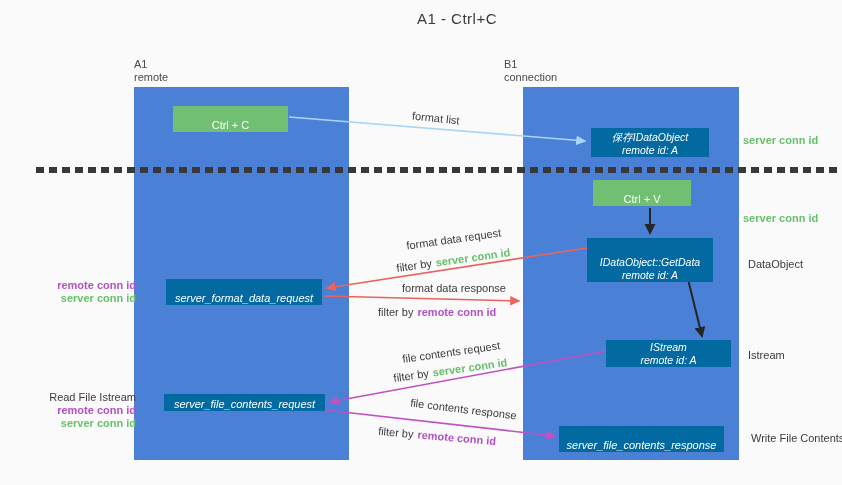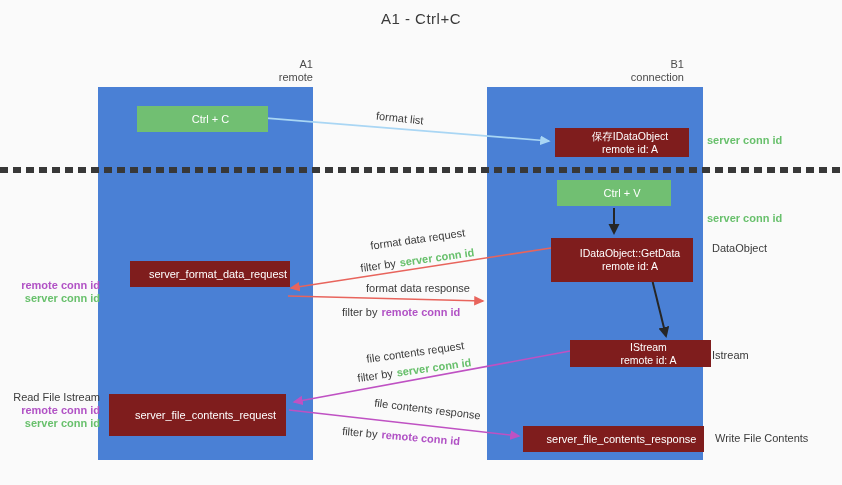--- a/index.html
+++ b/index.html
@@ -2,32 +2,32 @@
 <html><head>
 <meta charset="utf-8">
 <style>
   html,body{margin:0;padding:0;}
   body{
     width:842px;height:485px;position:relative;overflow:hidden;
     background:#fafafa;
     font-family:"Liberation Sans", sans-serif;
     color:#3b3b3b;
   }
-  .stage{position:absolute;inset:0;}
+  .stage{position:absolute;inset:0;margin-left:36px;}
   .title-line{position:absolute;left:0;width:842px;text-align:center;
     font-size:15px;color:#3a3a3a;letter-spacing:.5px;}
-  .col-header{position:absolute;text-align:right;font-size:11px;color:#4a4a4a;line-height:13px;}
+  .col-header{position:absolute;text-align:left;font-size:11px;color:#4a4a4a;line-height:13px;}
   .column{position:absolute;background:#4a80d5;z-index:1;}
   .divider{position:absolute;left:0;top:167px;width:842px;height:6px;z-index:2;
     background:repeating-linear-gradient(to right,#383838 0 8px,transparent 8px 13px);}
   svg.arrows{position:absolute;left:0;top:0;z-index:3;pointer-events:none;}
   .node{position:absolute;z-index:4;display:flex;flex-direction:column;align-items:center;
-    justify-content:center;color:#fff;text-align:center;font-size:11px;line-height:13px;padding-left:16px;}
+    justify-content:flex-end;color:#fff;text-align:center;font-size:11px;line-height:13px;}
   .node.green{background:#71bf72;}
-  .node.orange{background:#7f1d1d;}
+  .node.orange{background:#0369a1;font-style:italic;}
   .node .l2{font-size:10.5px;}
   .lbl{position:absolute;z-index:5;font-size:11px;white-space:nowrap;color:#3b3b3b;}
   .green-t{color:#68c06c;font-weight:bold;}
   .purple-t{color:#b152c5;font-weight:bold;}
   .left-block{position:absolute;z-index:5;text-align:right;font-size:11px;line-height:13px;white-space:nowrap;}
   .rot{transform-origin:center;}
   .filter-line .fb{color:#3b3b3b;font-weight:normal;margin-right:4px;}
 </style>
 </head>
 <body>
@@ -85,41 +85,41 @@
 
   <div class="node green" style="left:557px;top:180px;width:98px;height:26px;">
     <div>Ctrl + V</div>
   </div>
 
   <div class="node orange" style="left:551px;top:238px;width:126px;height:44px;">
     <div class="l2">IDataObject::GetData</div>
     <div class="l2">remote id: A</div>
   </div>
 
-  <div class="node orange" style="left:130px;top:261px;width:144px;height:26px;">
+  <div class="node orange" style="left:130px;top:279px;width:156px;height:26px;">
     <div>server_format_data_request</div>
   </div>
 
 
   <div class="node orange" style="left:570px;top:340px;width:125px;height:27px;">
     <div class="l2">IStream</div>
     <div class="l2">remote id: A</div>
   </div>
 
-  <div class="node orange" style="left:109px;top:394px;width:161px;height:42px;">
+  <div class="node orange" style="left:128px;top:394px;width:161px;height:17px;">
     <div>server_file_contents_request</div>
   </div>
 
   <div class="node orange" style="left:523px;top:426px;width:165px;height:26px;">
     <div>server_file_contents_response</div>
   </div>
 
   <div class="lbl green-t" style="left:707px;top:134px;">server conn id</div>
   <div class="lbl green-t" style="left:707px;top:212px;">server conn id</div>
-  <div class="lbl" style="left:712px;top:242px;">DataObject</div>
+  <div class="lbl" style="left:712px;top:258px;">DataObject</div>
   <div class="lbl" style="left:712px;top:349px;">Istream</div>
   <div class="lbl" style="left:715px;top:432px;">Write File Contents</div>
 
   <div class="left-block" style="left:10px;top:279px;width:90px;">
     <div class="purple-t">remote conn id</div>
     <div class="green-t">server conn id</div>
   </div>
   <div class="left-block" style="left:0px;top:391px;width:100px;">Read File Istream</div>
   <div class="left-block" style="left:10px;top:404px;width:90px;">
     <div class="purple-t">remote conn id</div>

